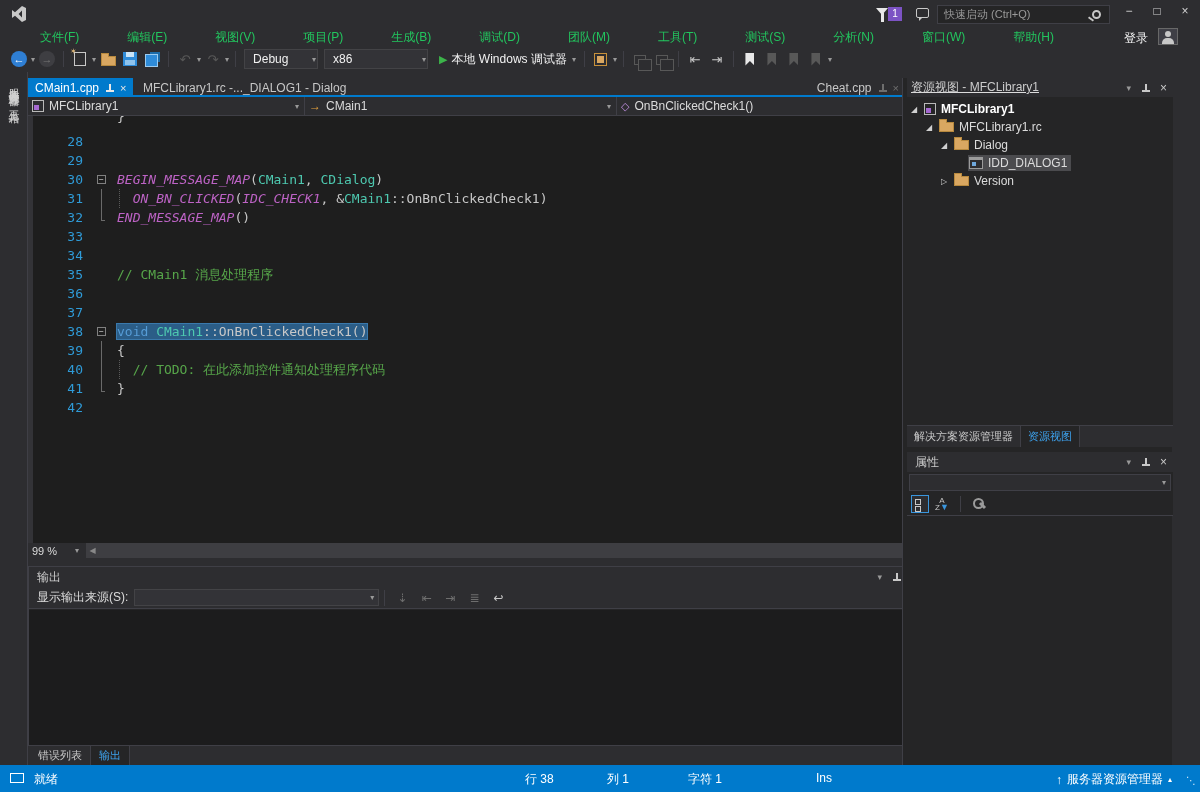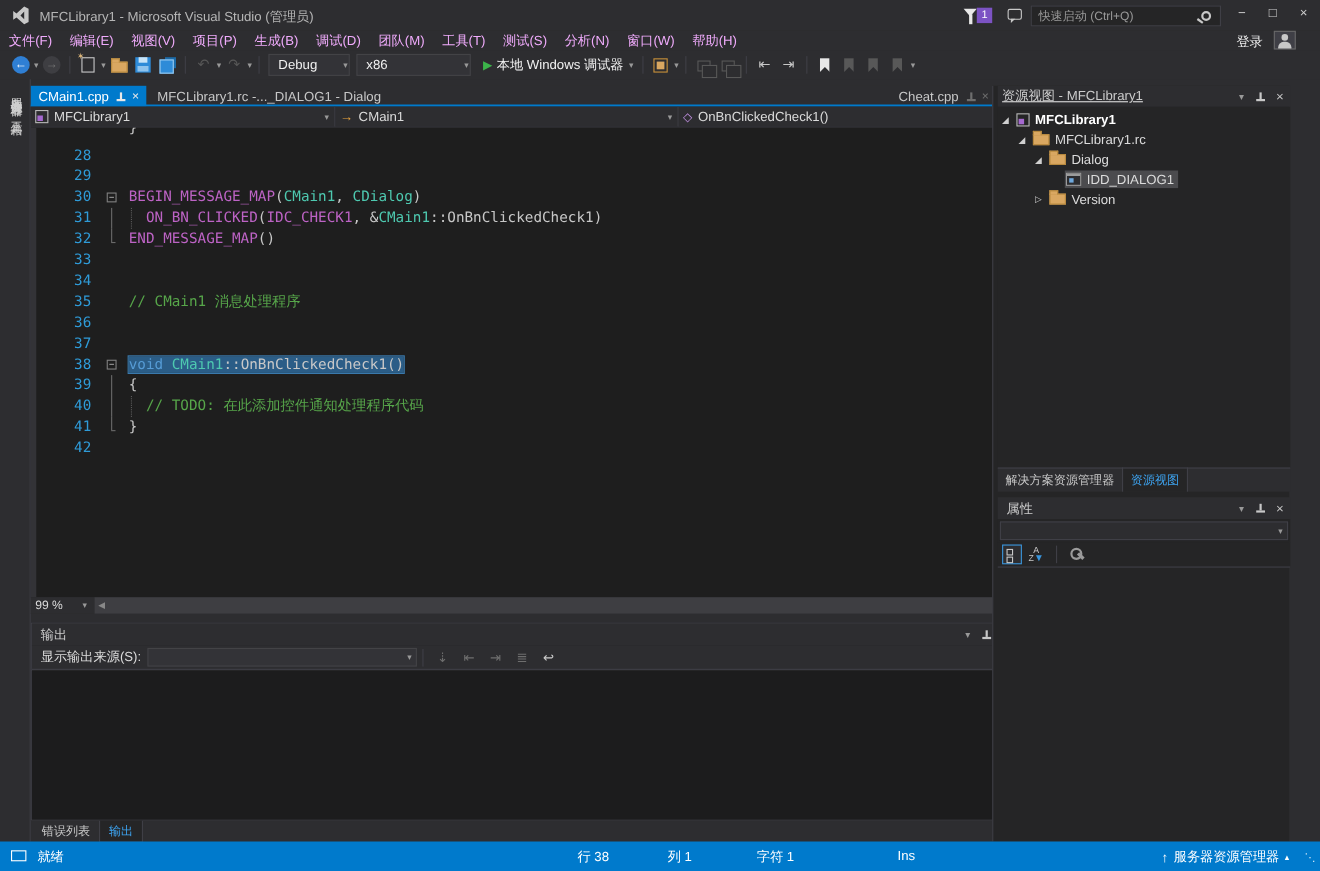--- a/index.html
+++ b/index.html
@@ -16,21 +16,21 @@
   .badge { position:absolute; left:888px; top:7px; width:14px; height:14px; background:#7C53C4; color:#fff; font-size:10px; line-height:14px; text-align:center; }
   .feedback { position:absolute; left:916px; top:8px; width:13px; height:10px; border:1px solid #C8C8C8; border-radius:2px; }
   .feedback:after { content:""; position:absolute; left:2px; bottom:-4px; border-left:4px solid #C8C8C8; border-bottom:4px solid transparent; }
   .quicklaunch { position:absolute; left:937px; top:5px; width:173px; height:19px; background:#252526; border:1px solid #3F3F46; display:flex; align-items:center; }
   .quicklaunch .ph { flex:1; font-size:11px; color:#999; padding-left:6px; white-space:nowrap; overflow:hidden; }
   .mag { width:9px; height:9px; border:2px solid #C8C8C8; border-radius:50%; position:relative; margin-right:8px; }
   .mag:after { content:""; position:absolute; left:-6px; top:6px; width:6px; height:2px; background:#C8C8C8; transform:rotate(35deg); }
   .winbtn { position:absolute; top:0; width:26px; height:22px; color:#D0D0D0; font-size:12px; text-align:center; line-height:22px; }
   
   .menubar { position:absolute; left:0; top:28px; width:1200px; height:18px; background:#2D2D30; display:flex; align-items:center; }
-  .menu-item { font-size:12px; color:#f0abfc; padding:0 8px; white-space:nowrap; }
+  .menu-item { font-size:12px; color:#22c55e; padding:0 8px; white-space:nowrap;margin-left:32px; }
   .signin { position:absolute; right:52px; top:2px; font-size:12px; color:#F1F1F1; }
   .personbox { position:absolute; right:22px; top:0; width:20px; height:17px; border:1px solid #686868; background:#3F3F46; }
   .personbox .head { position:absolute; left:6px; top:2px; width:6px; height:6px; border-radius:50%; background:#C8C8C8; }
   .personbox .body { position:absolute; left:3px; top:9px; width:12px; height:6px; border-radius:5px 5px 0 0; background:#C8C8C8; }
 
   
   .toolbar { position:absolute; left:0; top:46px; width:1200px; height:26px; background:#2D2D30; display:flex; align-items:center; padding-left:8px; }
   .tb-sep { width:1px; height:16px; background:#3F3F46; margin:0 5px; }
   .tbi { display:inline-flex; align-items:center; justify-content:center; height:22px; min-width:18px; margin:0 2px; font-size:13px; color:#C8C8C8; }
   .tbi.dis { color:#585858; }
@@ -94,21 +94,21 @@
   .code-row.partial .ct span { display:inline-block; transform:translateY(-9px); }
   .ln { width:50px; text-align:right; color:#2F9BD8; flex:none; font-size:13px; }
   .mg { width:32px; flex:none; position:relative; }
   .cbox { position:absolute; left:14px; top:5px; width:9px; height:9px; border:1px solid #808080; background:#1E1E1E; color:#C8C8C8; font-size:8px; line-height:7px; text-align:center; }
   .mg.mline:before { content:""; position:absolute; left:18px; top:0; width:1px; height:19px; background:#6A6A6A; }
   .mg.mend:before { content:""; position:absolute; left:18px; top:0; width:1px; height:12px; background:#6A6A6A; }
   .mg.mend:after { content:""; position:absolute; left:18px; top:12px; width:4px; height:1px; background:#6A6A6A; }
   .ct { white-space:pre; position:relative; padding-left:2px; color:#C8C8C8; }
   .ig { position:absolute; left:4px; top:0; height:19px; border-left:1px dotted #5A5A5A; }
   .selspan { background:#2B5D87; outline:1px solid #3A79AC; }
-  .c-macro { color:#BD63C5; }
+  .c-macro { color:#BD63C5;font-style:italic; }
   .c-type { color:#4EC9B0; }
   .c-kw { color:#569CD6; }
   .c-plain { color:#C8C8C8; }
   .c-comment { color:#57A64A; }
 
   
   .vscroll { position:absolute; right:0; top:0; width:14px; height:427px; background:#3E3E42; }
   .splithandle { position:absolute; right:0; top:0; width:14px; height:13px; background:#2D2D30; border-bottom:1px solid #3F3F46; }
   .splithandle:before { content:""; position:absolute; left:2px; top:4px; width:10px; height:3px; border-top:1px solid #E8E8E8; border-bottom:1px solid #E8E8E8; }
   .splithandle:after { content:""; position:absolute; left:6px; top:1px; width:1px; height:9px; background:#E8E8E8; }
@@ -193,21 +193,20 @@
 </style>
 </head>
 <body>
 
 <div id="app">
 
   <div class="titlebar">
     <svg class="vslogo" viewBox="0 0 18 18">
       <path d="M12 1 L16 3 L16 15 L12 17 L5 10.8 L2 13 L2 5 L5 7.2 Z M12 5.5 L8.6 9 L12 12.5 Z" fill="#C8C8C8"></path>
     </svg>
-    <span class="apptitle">MFCLibrary1 - Microsoft Visual Studio (管理员)</span>
     <span class="funnel"></span>
     <span class="badge">1</span>
     <span class="feedback"></span>
     <div class="quicklaunch">
       <span class="ph">快速启动 (Ctrl+Q)</span>
       <span class="mag"></span>
     </div>
     <span class="winbtn" style="left:1116px;">−</span>
     <span class="winbtn" style="left:1144px;">□</span>
     <span class="winbtn" style="left:1172px;">×</span>

